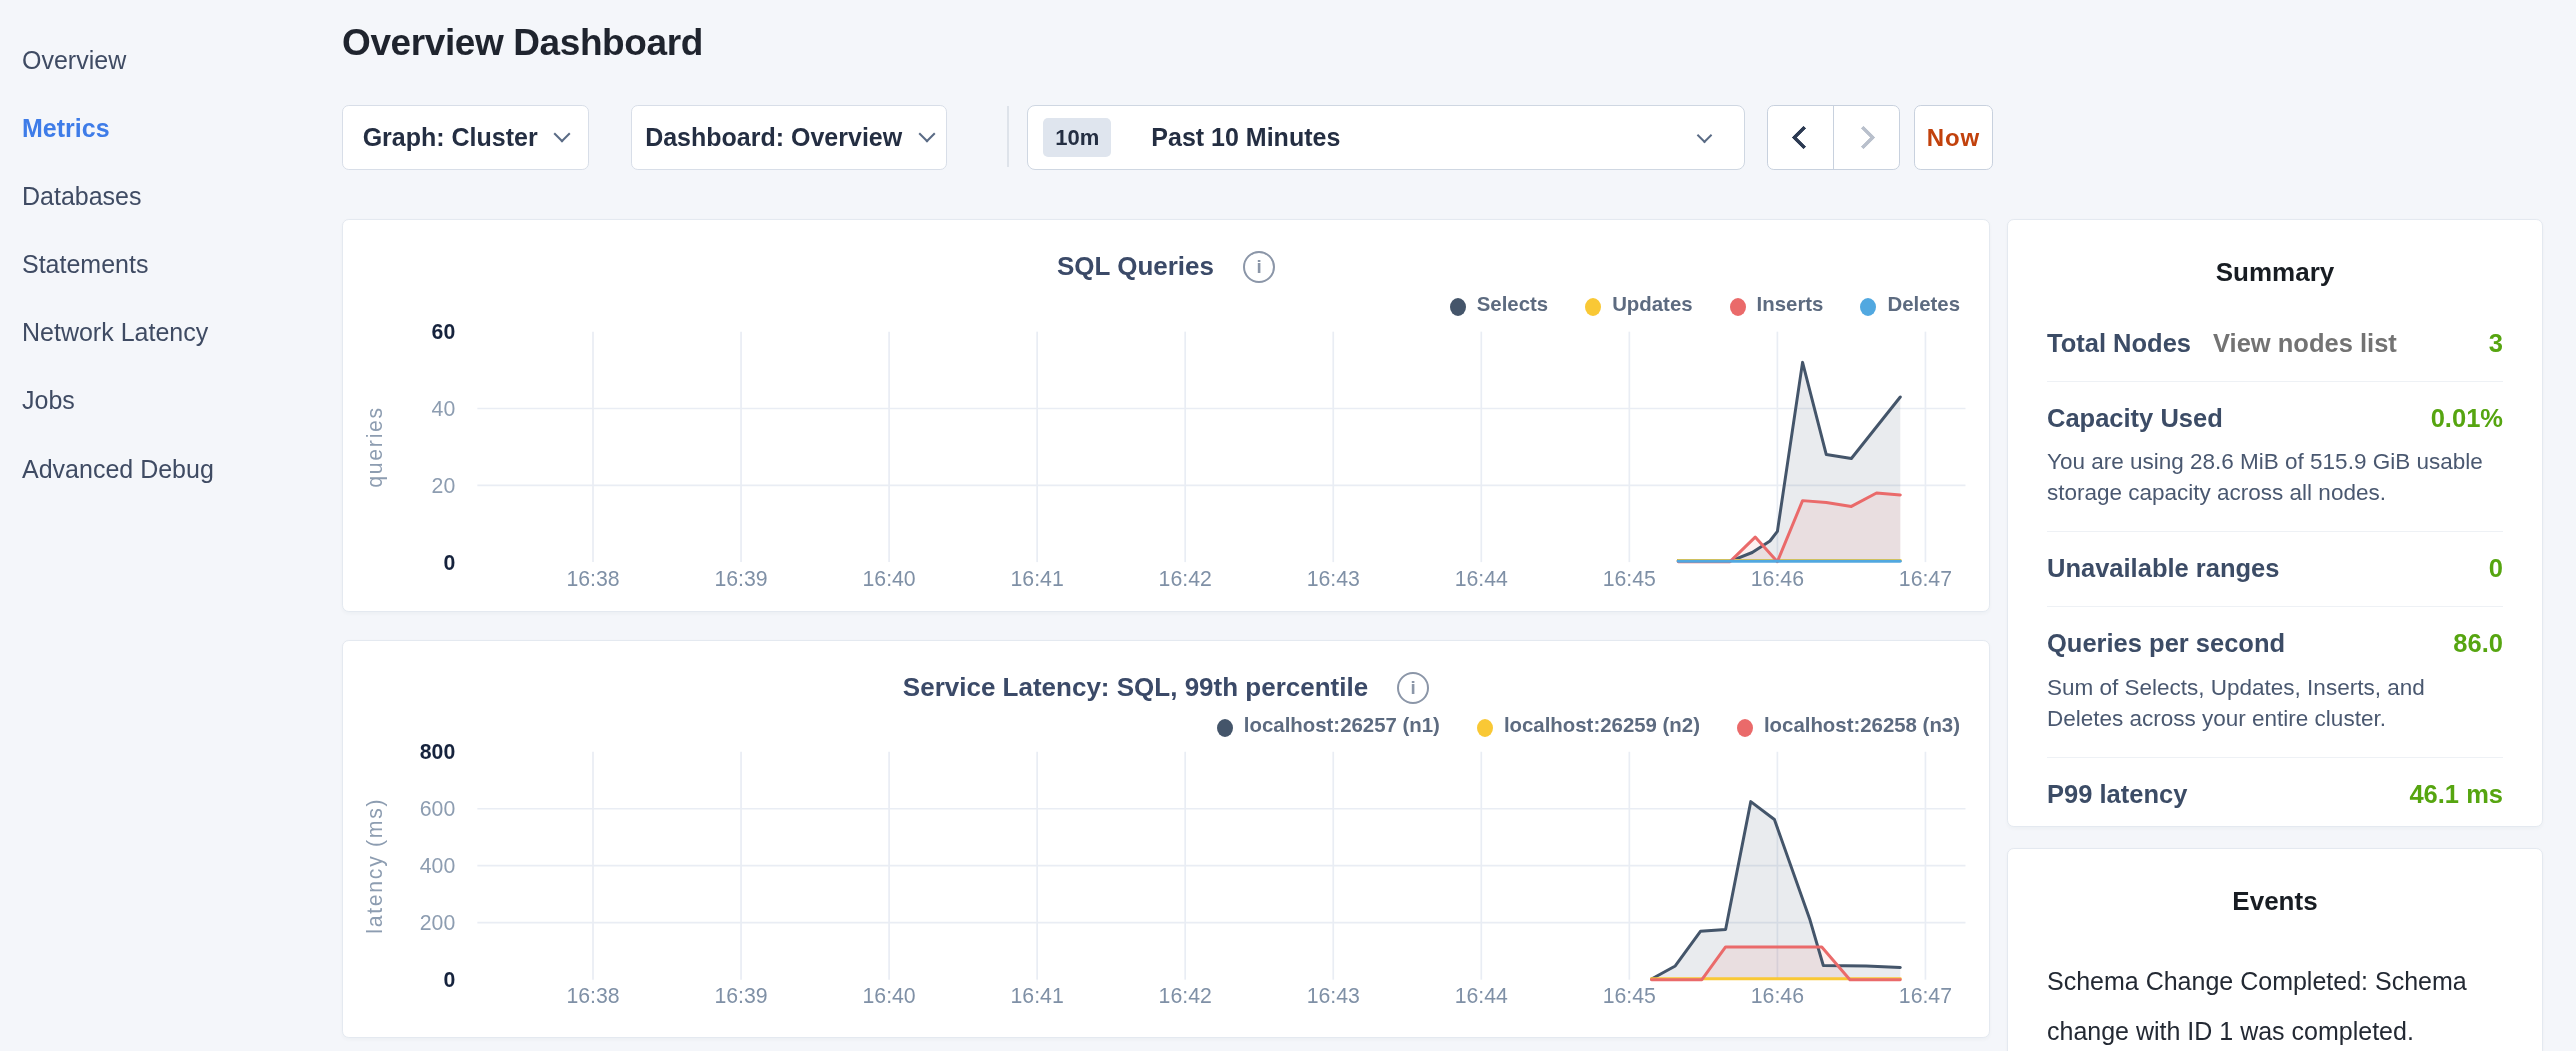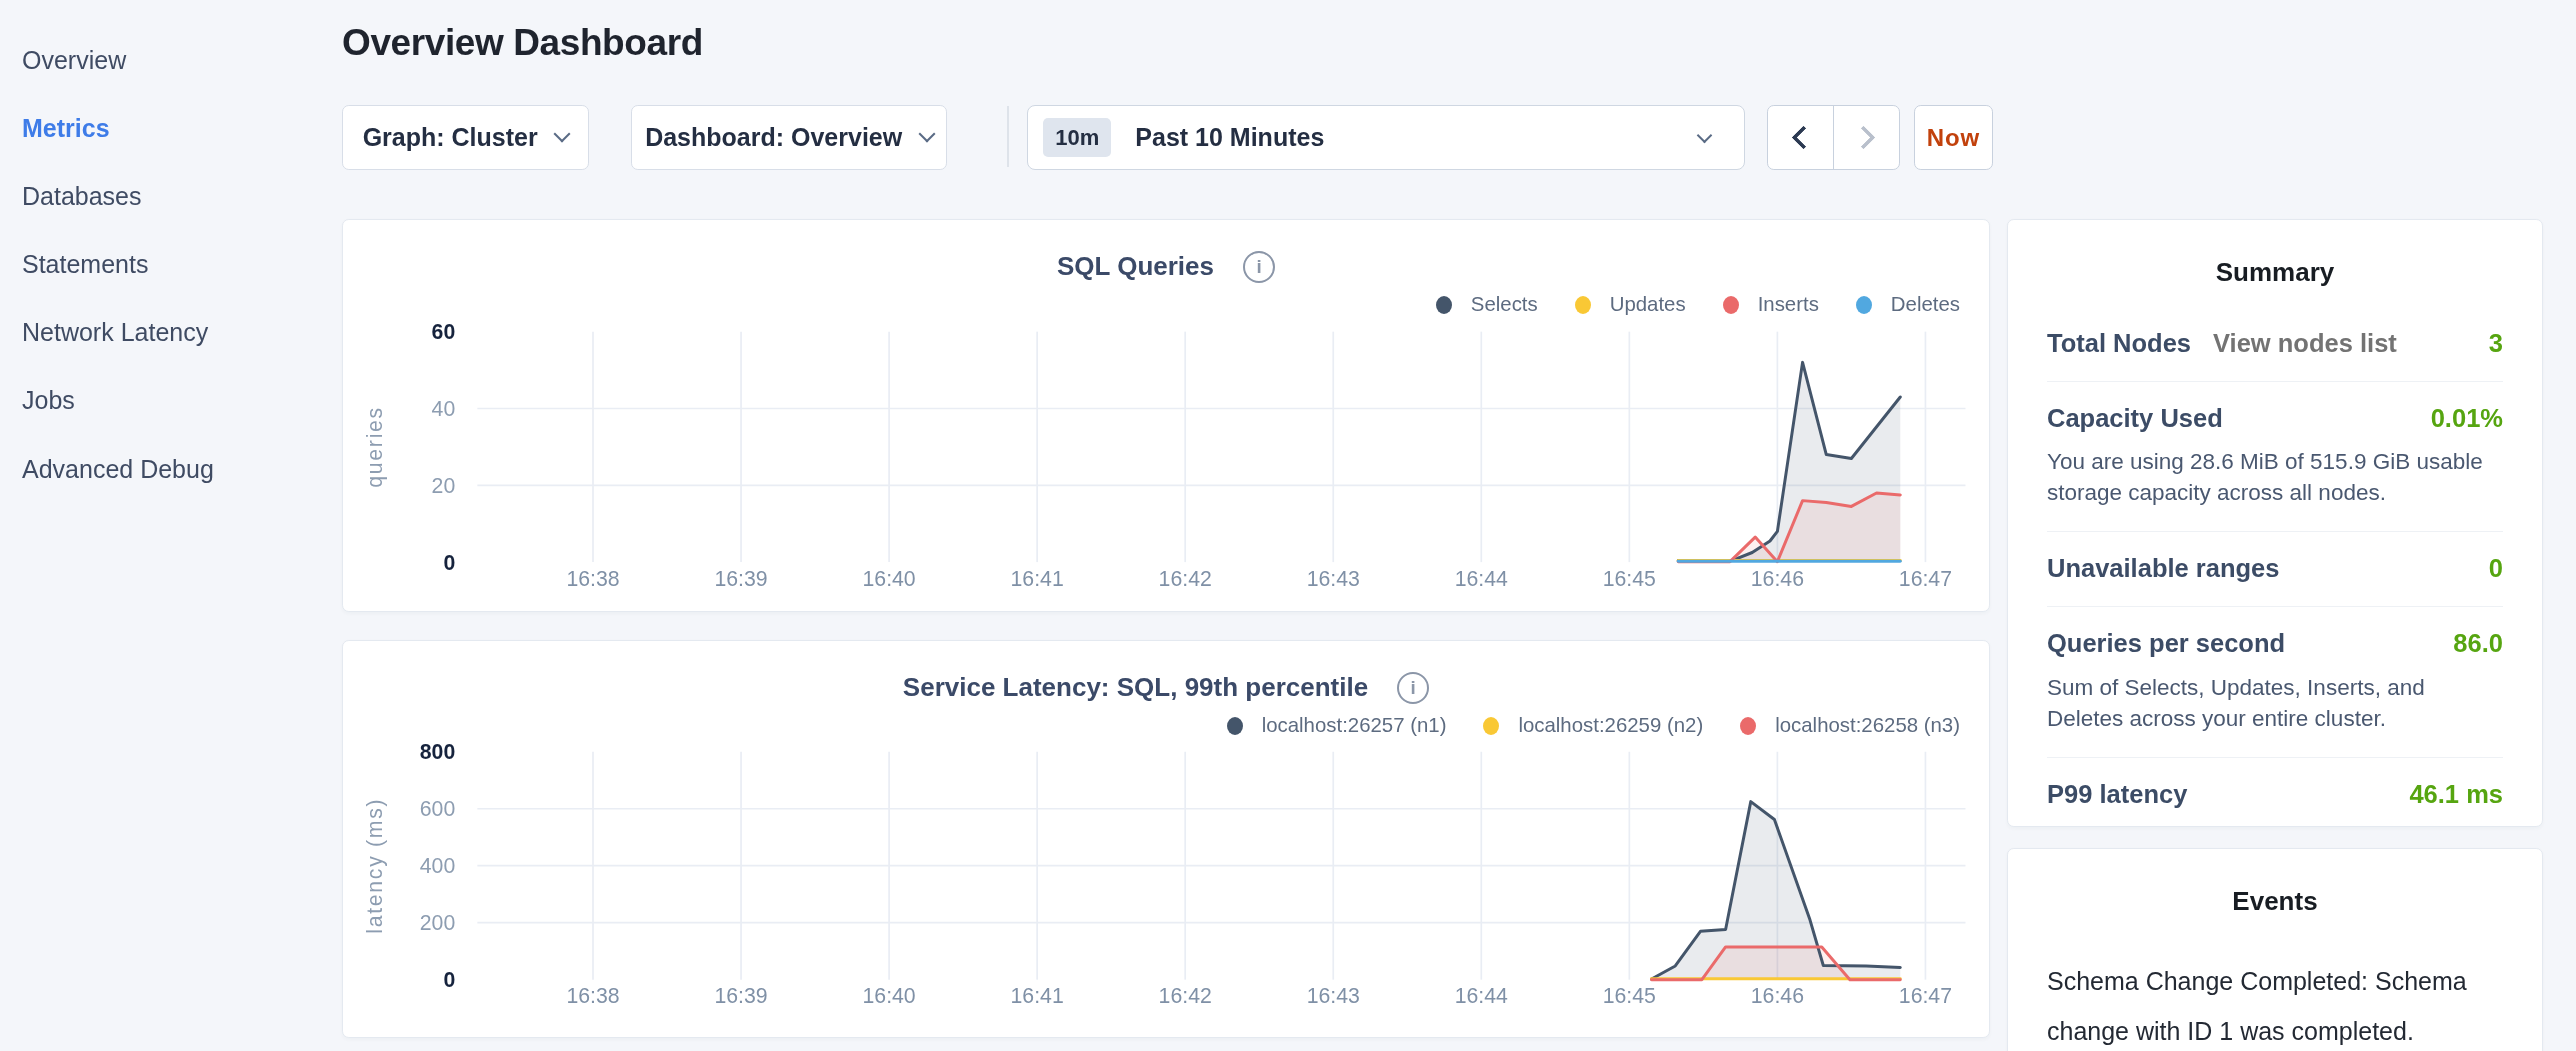--- a/index.html
+++ b/index.html
@@ -41,21 +41,21 @@
   }
   .time-widget {
     position:absolute; left:1027px; top:105px; width:718px; height:65px;
     background:#fff; border:1.7px solid #cfd7e2; border-radius:8px;
     display:flex; align-items:center; padding-left:15.3px; cursor:pointer;
   }
   .time-badge {
     display:inline-block; padding:6.8px 12px; background:#dfe5ee; border-radius:5.1px;
     font-size:22px; font-weight:bold; color:#242e42;
   }
-  .time-label { margin-left:24px; font-size:25px; font-weight:bold; color:#242e42; }
+  .time-label { margin-left:40px; font-size:25px; font-weight:bold; color:#242e42; }
   .time-caret {
     position:absolute; right:34px; top:24px; width:11px; height:11px;
     border-right:2.6px solid #5a6b85; border-bottom:2.6px solid #5a6b85; transform:rotate(45deg);
   }
   .range-arrows {
     position:absolute; left:1767px; top:105px; width:133px; height:65px;
     background:#fff; border:1.7px solid #c8d1de; border-radius:6.8px; display:flex;
   }
   .arrow-cell { flex:1; display:flex; align-items:center; justify-content:center; cursor:pointer; }
   .arrow-cell + .arrow-cell { border-left:1.7px solid #c8d1de; }
@@ -86,21 +86,21 @@
   }
   .chart-title { font-size:26px; font-weight:bold; color:#3b4a68; }
   .info-icon {
     width:32px; height:32px; border:2.6px solid #8b96a8; border-radius:50%;
     display:flex; align-items:center; justify-content:center;
     font-size:18.7px; color:#8b96a8; font-weight:bold; cursor:pointer;
   }
   .legend {
     position:absolute; top:73px; right:29px; display:flex; gap:37px; align-items:center;
   }
-  .legend-item { display:flex; align-items:center; gap:19px; }
+  .legend-item { display:flex; align-items:flex-end; gap:11px;font-weight:bold; }
   .legend-dot { width:16px; height:18px; border-radius:50%; }
   .legend-label { font-size:20.4px; color:#5d6b80; }
   .chart-svg { position:absolute; left:0; top:0; }
 
   
   .panel-title { text-align:center; font-size:26px; font-weight:bold; color:#181d23; padding-top:37px; }
   .summary-rows { padding:18.7px 39px 0 39px; }
   .stat-row { padding:22px 0 23px 0; border-bottom:1.7px solid #eef1f5; }
   .stat-row:last-child { border-bottom:none; }
   .stat-head { display:flex; align-items:baseline; }

